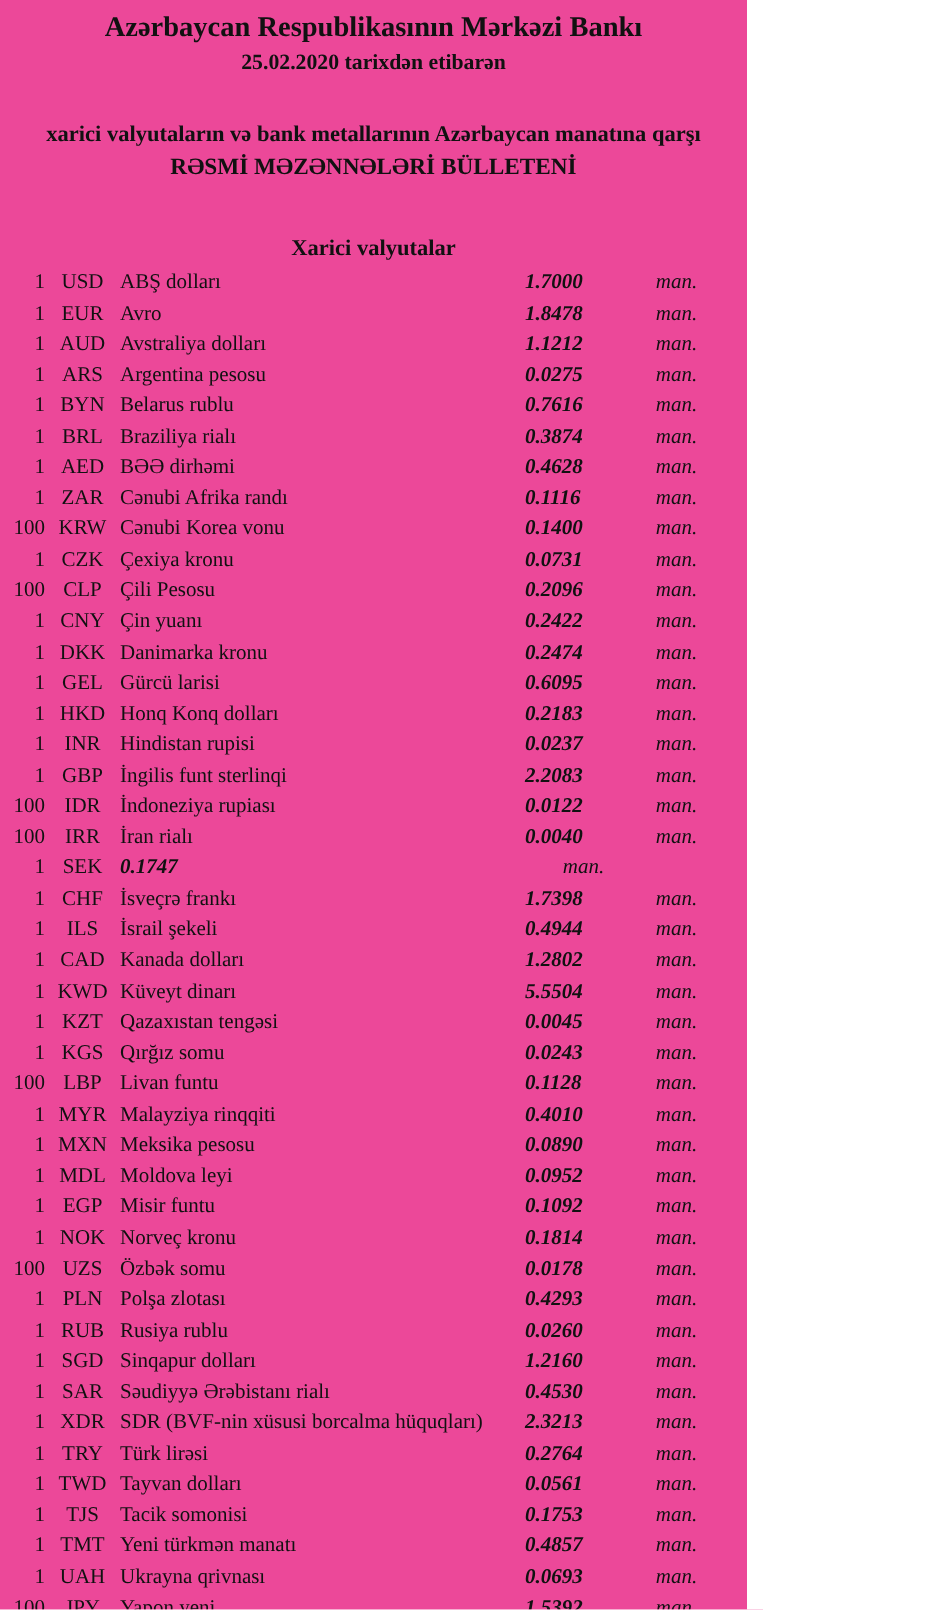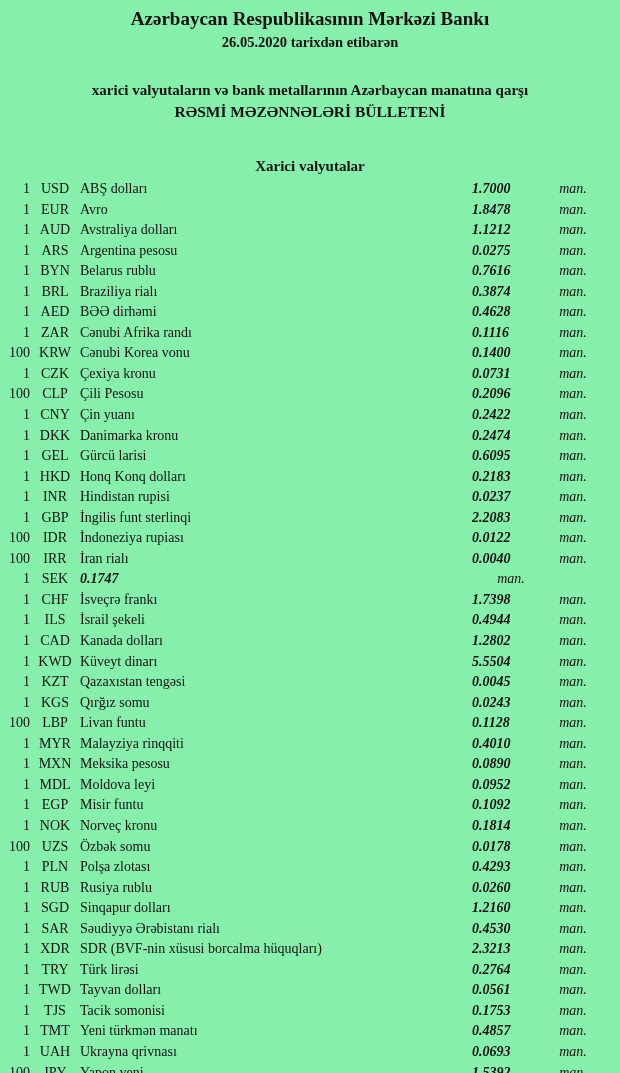--- a/index.html
+++ b/index.html
@@ -2,23 +2,23 @@
 <html><head>
 <meta charset="utf-8">
 <style>
   html, body {
     margin: 0;
     padding: 0;
     background: #ffffff;
   }
   .page {
     position: relative;
-    width: 620px;
+    width: 498px;
     height: 1073px;
-    background: #86efac;
+    background: #ec4899;
     color: #111111;
     font-family: "Liberation Serif", "DejaVu Serif", serif;
     overflow: hidden;
     box-sizing: border-box;
   }
   header { text-align: center; }
   .bank-title {
     margin-top: 6px;
     font-size: 19px;
     font-weight: bold;
@@ -65,21 +65,21 @@
   .name  { text-align: left; white-space: nowrap; overflow: hidden; }
   .rate  { text-align: left; font-weight: bold; font-style: italic; }
   .unit  { text-align: center; padding-left: 6px; font-style: italic; }
 </style>
 </head>
 <body>
 
 <div class="page">
   <header>
     <div class="bank-title">Azərbaycan Respublikasının Mərkəzi Bankı</div>
-    <div class="date-line">26.05.2020 tarixdən etibarən</div>
+    <div class="date-line">25.02.2020 tarixdən etibarən</div>
     <div class="subtitle-line">xarici valyutaların və bank metallarının Azərbaycan manatına qarşı</div>
     <div class="bulletin-title">RƏSMİ MƏZƏNNƏLƏRİ BÜLLETENİ</div>
   </header>
 
   <div class="section-title">Xarici valyutalar</div>
 
   <div class="rates" id="rates">
   <div class="row">
     <span class="qty">1</span>
     <span class="code">USD</span>

